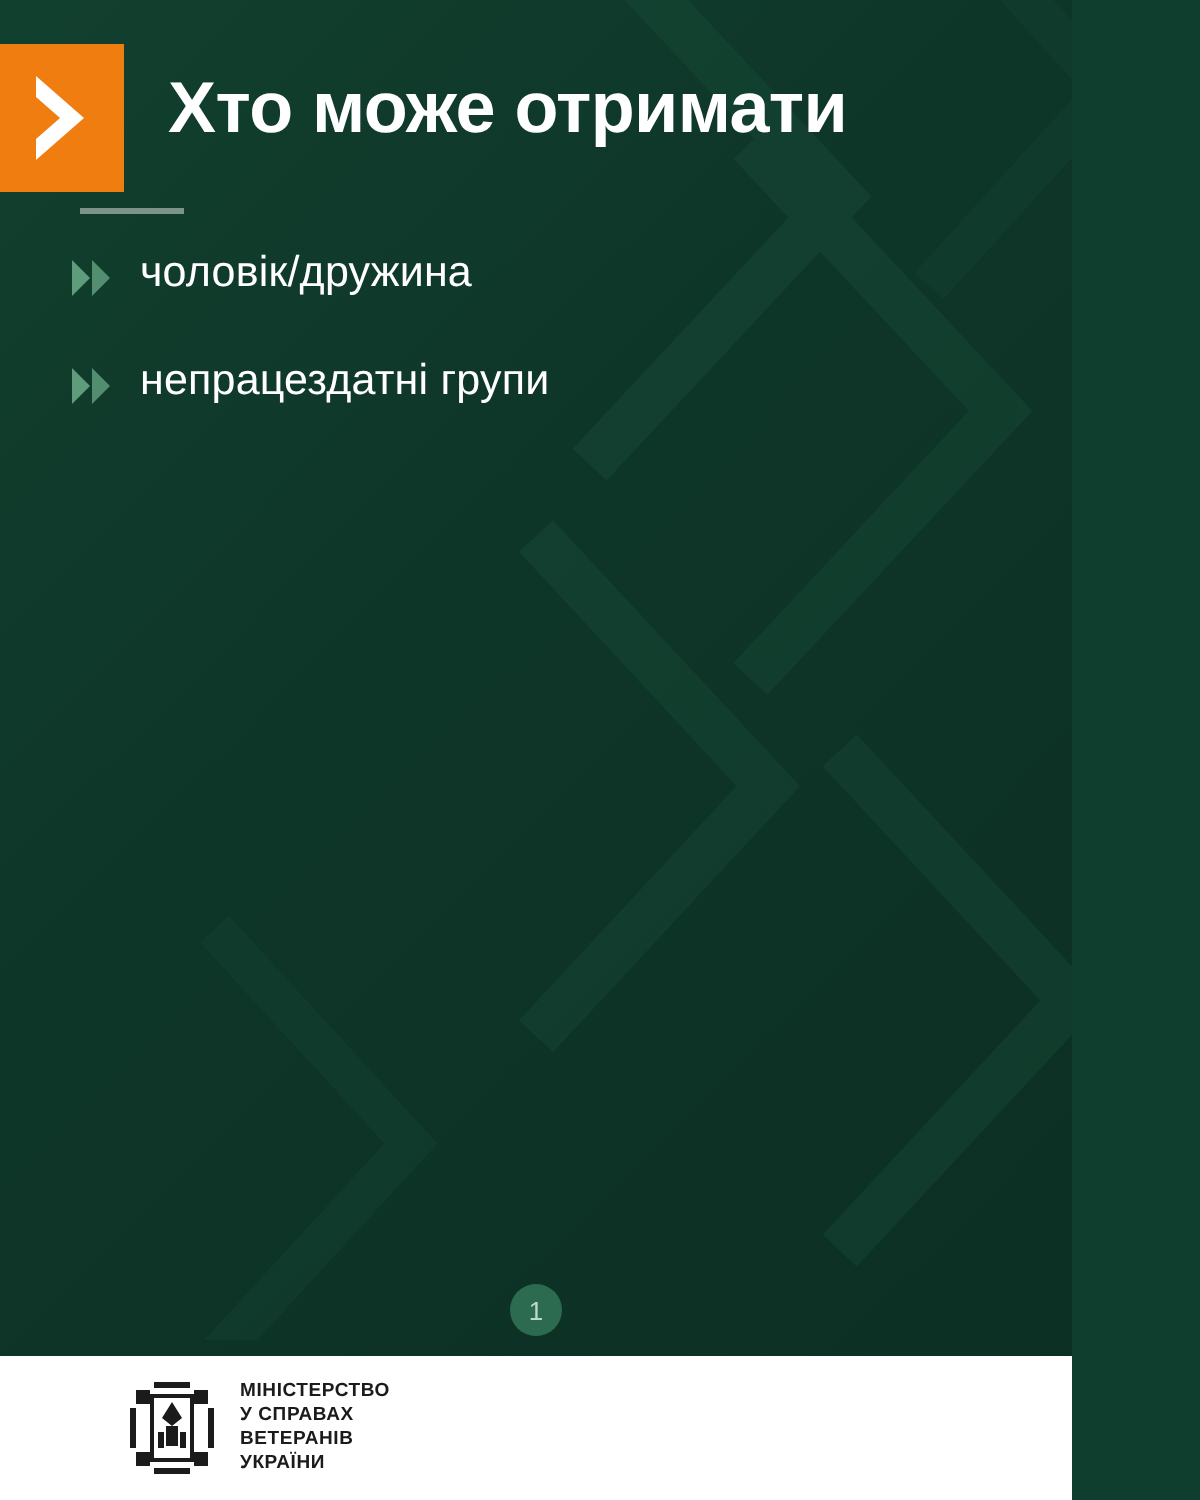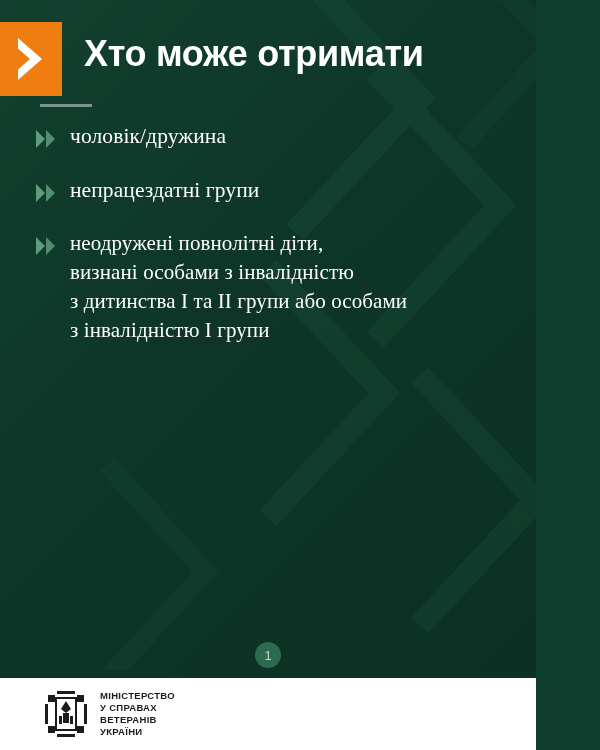--- a/index.html
+++ b/index.html
@@ -82,21 +82,20 @@
     width: 52px;
     height: 3px;
     background: rgba(255,255,255,.45);
   }
 
   .list {
     position: absolute;
     left: 36px;
     top: 122px;
     width: 536px;
-    font-family: Liberation Serif, serif;
   }
 
   .item {
     display: flex;
     align-items: flex-start;
     margin-bottom: 24px;
   }
 
   .bullet {
     flex: 0 0 auto;
@@ -143,21 +142,21 @@
 
   .footer {
     position: absolute;
     left: 0;
     bottom: 0;
     width: 600px;
     height: 72px;
     background: #ffffff;
     display: flex;
     align-items: center;
-    padding-left: 44px;
+    padding-left: 64px;
     gap: 12px;
   }
 
   .emblem {
     width: 44px;
     height: 50px;
     position: relative;
     flex: 0 0 auto;
   }
 
@@ -210,30 +209,20 @@
 
     <div class="item">
       <span class="bullet">
           <i></i>
           <i></i>
         </span>
       <span class="item-text">непрацездатні групи</span>
     </div>
 
 
-    <div class="item multi">
-      <span class="bullet">
-          <i></i>
-          <i></i>
-        </span>
-      <span class="item-text">неодружені повнолітні діти,
-визнані особами з інвалідністю
-з дитинства I та II групи або особами
-з інвалідністю I групи</span>
-    </div>
 
 
   </div>
 
   <div class="page-badge">1</div>
 
   <div class="footer">
     <div class="emblem">
       <svg viewBox="0 0 44 50" width="44" height="50">
         <g fill="#1b1b1b">

